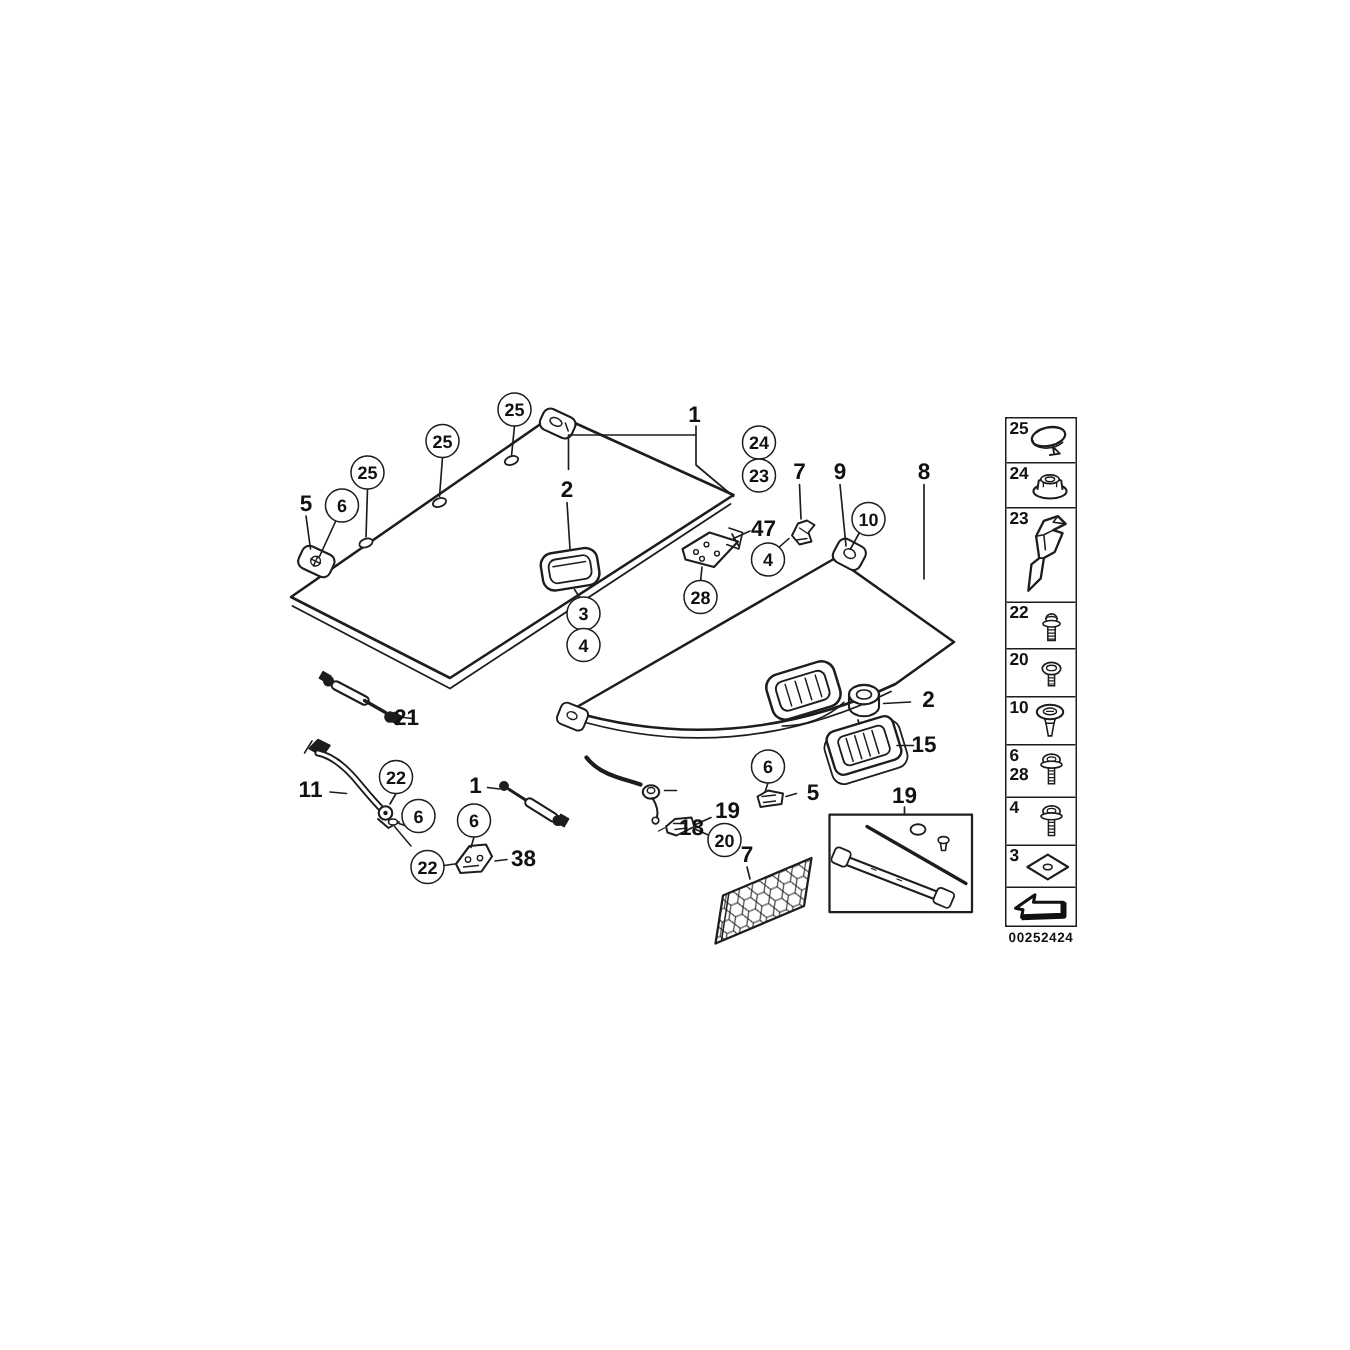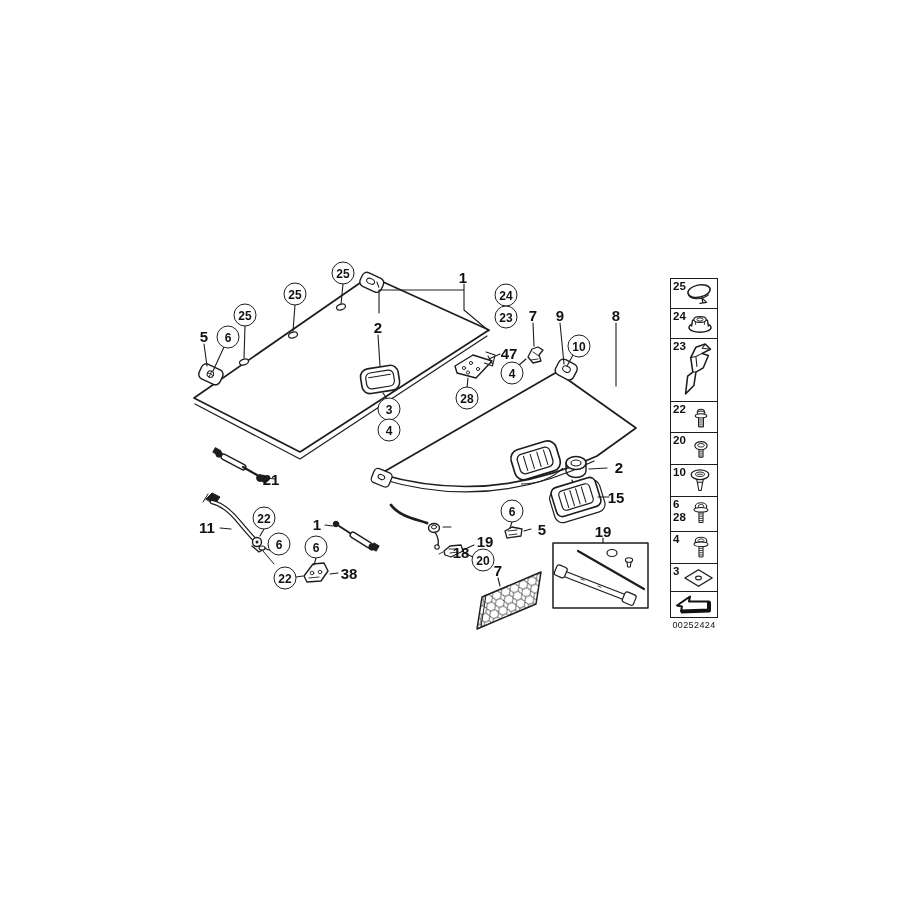--- a/index.html
+++ b/index.html
@@ -13,21 +13,21 @@
                 display:flex;align-items:center;justify-content:center;
                 font-weight:bold;font-size:12px;line-height:1;}
   .legend{position:absolute;left:670px;top:278px;width:48px;height:340px;
           border:1.6px solid #1d1d1d;background:#fff;box-sizing:border-box;
           display:flex;flex-direction:column;}
   .legend-cell{position:relative;border-bottom:1.4px solid #1d1d1d;box-sizing:border-box;
                display:flex;align-items:center;justify-content:flex-end;padding-right:2px;}
   .legend-cell:last-child{border-bottom:none;}
   .legend-num{position:absolute;left:2px;top:1px;font-weight:bold;font-size:11.5px;line-height:1.1;}
   .legend-code{position:absolute;left:666px;top:620px;width:56px;text-align:center;
-               font-weight:normal;font-size:9px;letter-spacing:.4px;}
+               font-weight:bold;font-size:9px;letter-spacing:.4px;}
   svg{display:block;}
 </style>
 </head>
 <body>
 
 <div class="stage">
 
   <svg class="art" width="900" height="900" viewBox="0 0 900 900">
     <defs>
       <pattern id="hexmesh" width="9.5" height="8.2" patternUnits="userSpaceOnUse" patternTransform="rotate(-22 500 600)">

